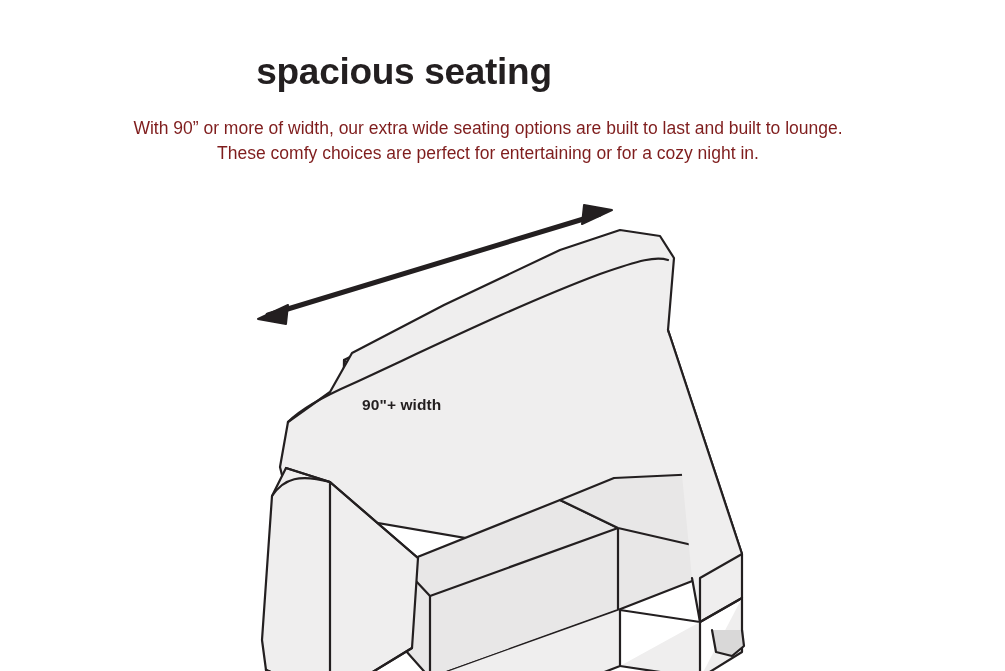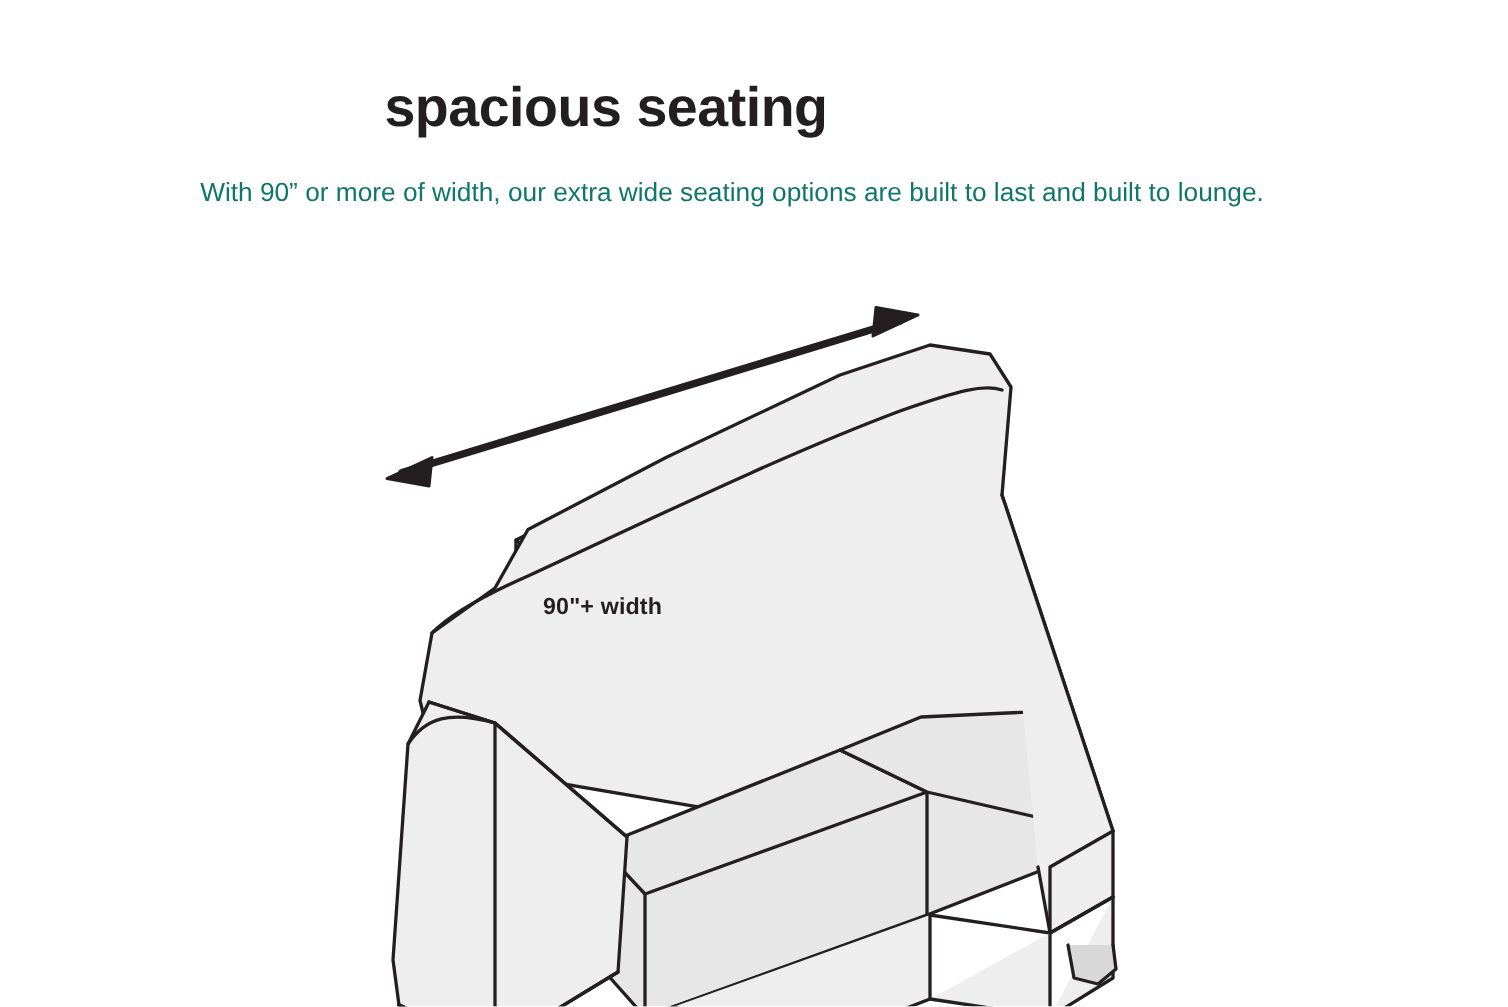--- a/index.html
+++ b/index.html
@@ -33,21 +33,21 @@
     line-height: 1.1;
   }
   .subcopy {
     position: absolute;
     top: 116px;
     left: 0;
     width: 976px;
     text-align: center;
     font-size: 17.5px;
     line-height: 1.45;
-    color: #0f766e;
+    color: #7f1d1d;
   }
   .subcopy .line {
     display: block;
   }
   .illustration {
     position: absolute;
     top: 178px;
     left: 0;
     width: 1005px;
     height: 493px;
@@ -64,20 +64,21 @@
 </style>
 </head>
 <body>
 
 <div class="page">
 
   <div class="headline">spacious seating</div>
 
   <div class="subcopy">
     <span class="line">With 90” or more of width, our extra wide seating options are built to last and built to lounge.</span>
+    <span class="line">These comfy choices are perfect for entertaining or for a cozy night in.</span>
   </div>
 
   <div class="illustration">
     <svg width="1005" height="493" viewBox="0 0 1005 493" xmlns="http://www.w3.org/2000/svg">
       <g fill="none" stroke="#231f20" stroke-width="2.2" stroke-linejoin="round" stroke-linecap="round">
 
         <g stroke-width="5">
           <line x1="268" y1="137" x2="600" y2="36"></line>
         </g>
         <polygon points="258,141 288,127 286,146" fill="#231f20" stroke="#231f20" stroke-width="2"></polygon>

